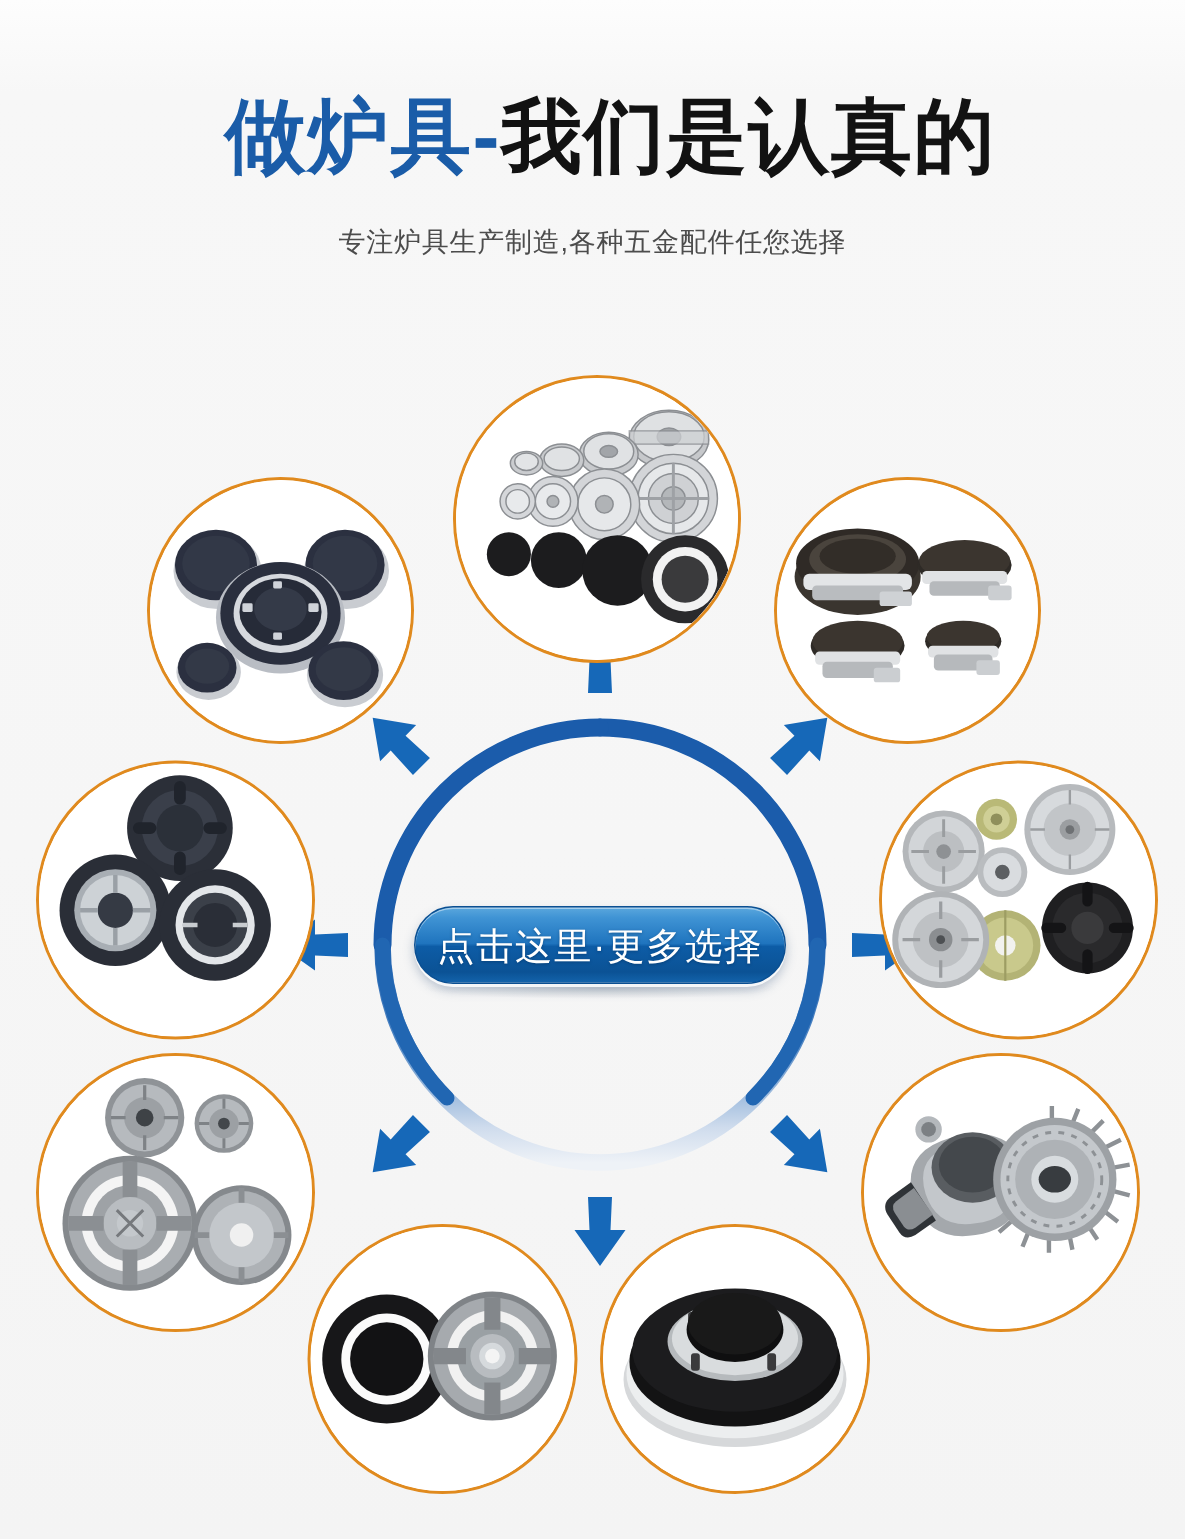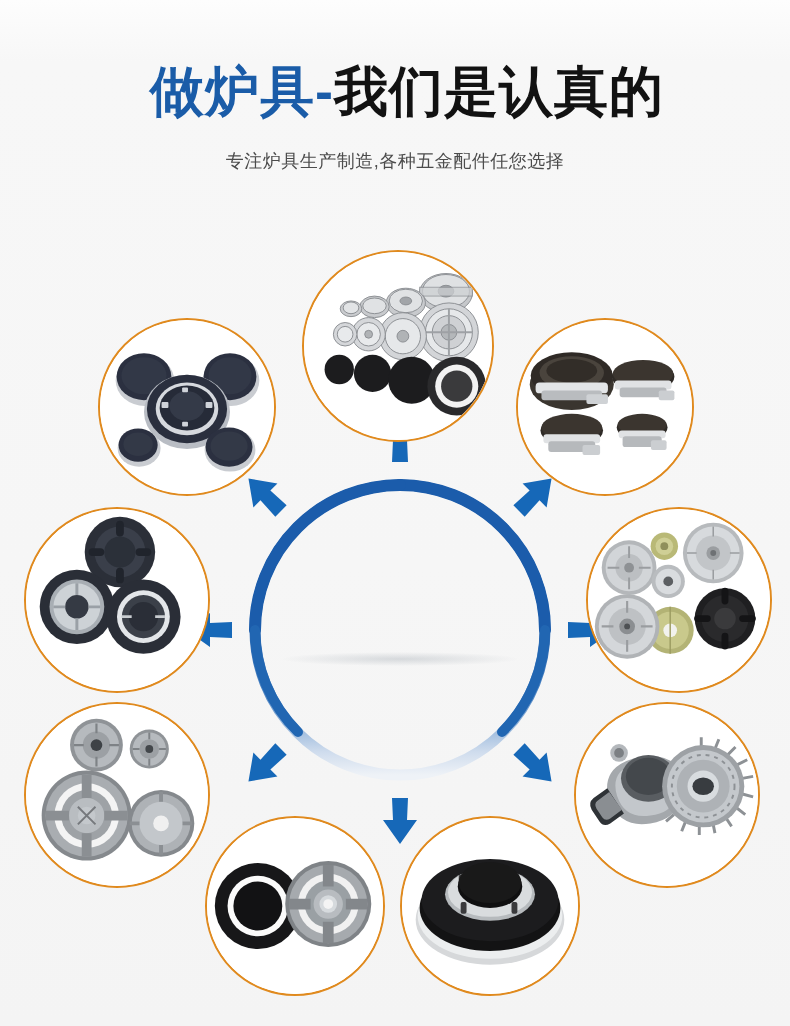--- a/index.html
+++ b/index.html
@@ -567,15 +567,18 @@
             <ellipse cx="130" cy="84" rx="11" ry="9" fill="#383c40"></ellipse>
             <g stroke="#8d9195" stroke-width="2" fill="none">
               <circle cx="130" cy="84" r="32" stroke-dasharray="4 5"></circle>
             </g>
           </g>
         </svg>
       </div>
     </div>
 
     <div class="cta-shadow"></div>
+    <div class="cta">
+      <span class="cta-label">点击这里·更多选择</span>
+    </div>
 
   </div>
 </div>
 
 </body></html>

